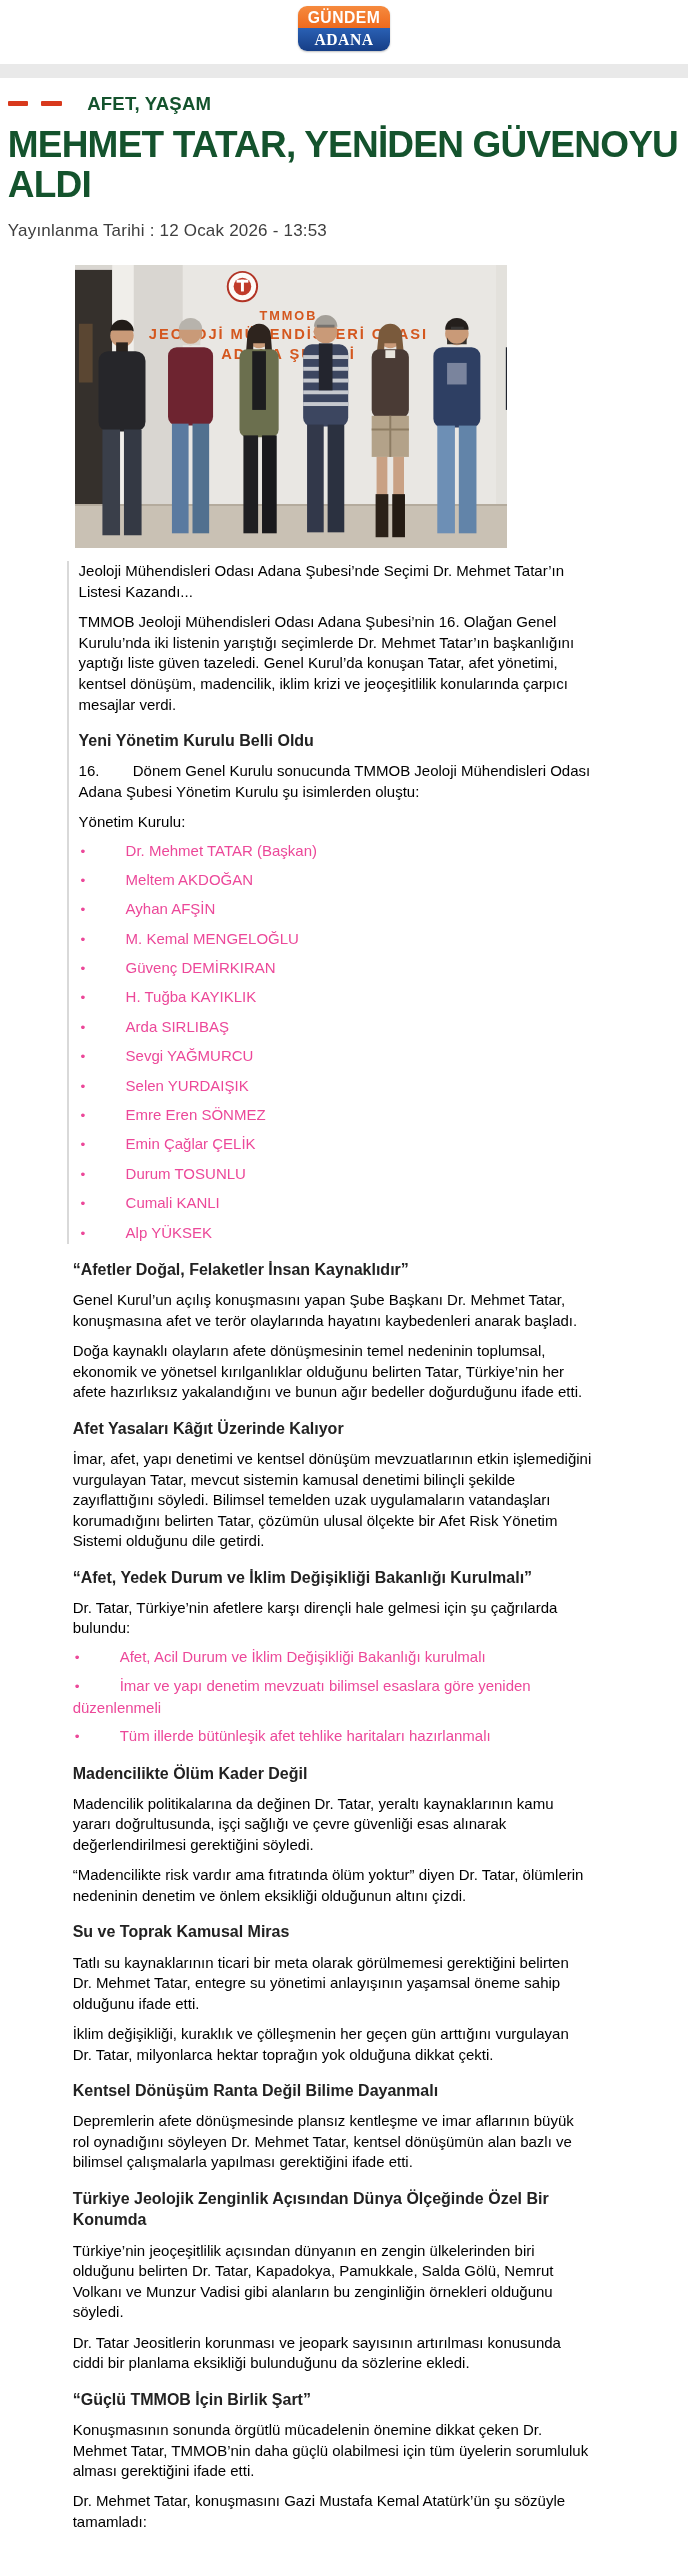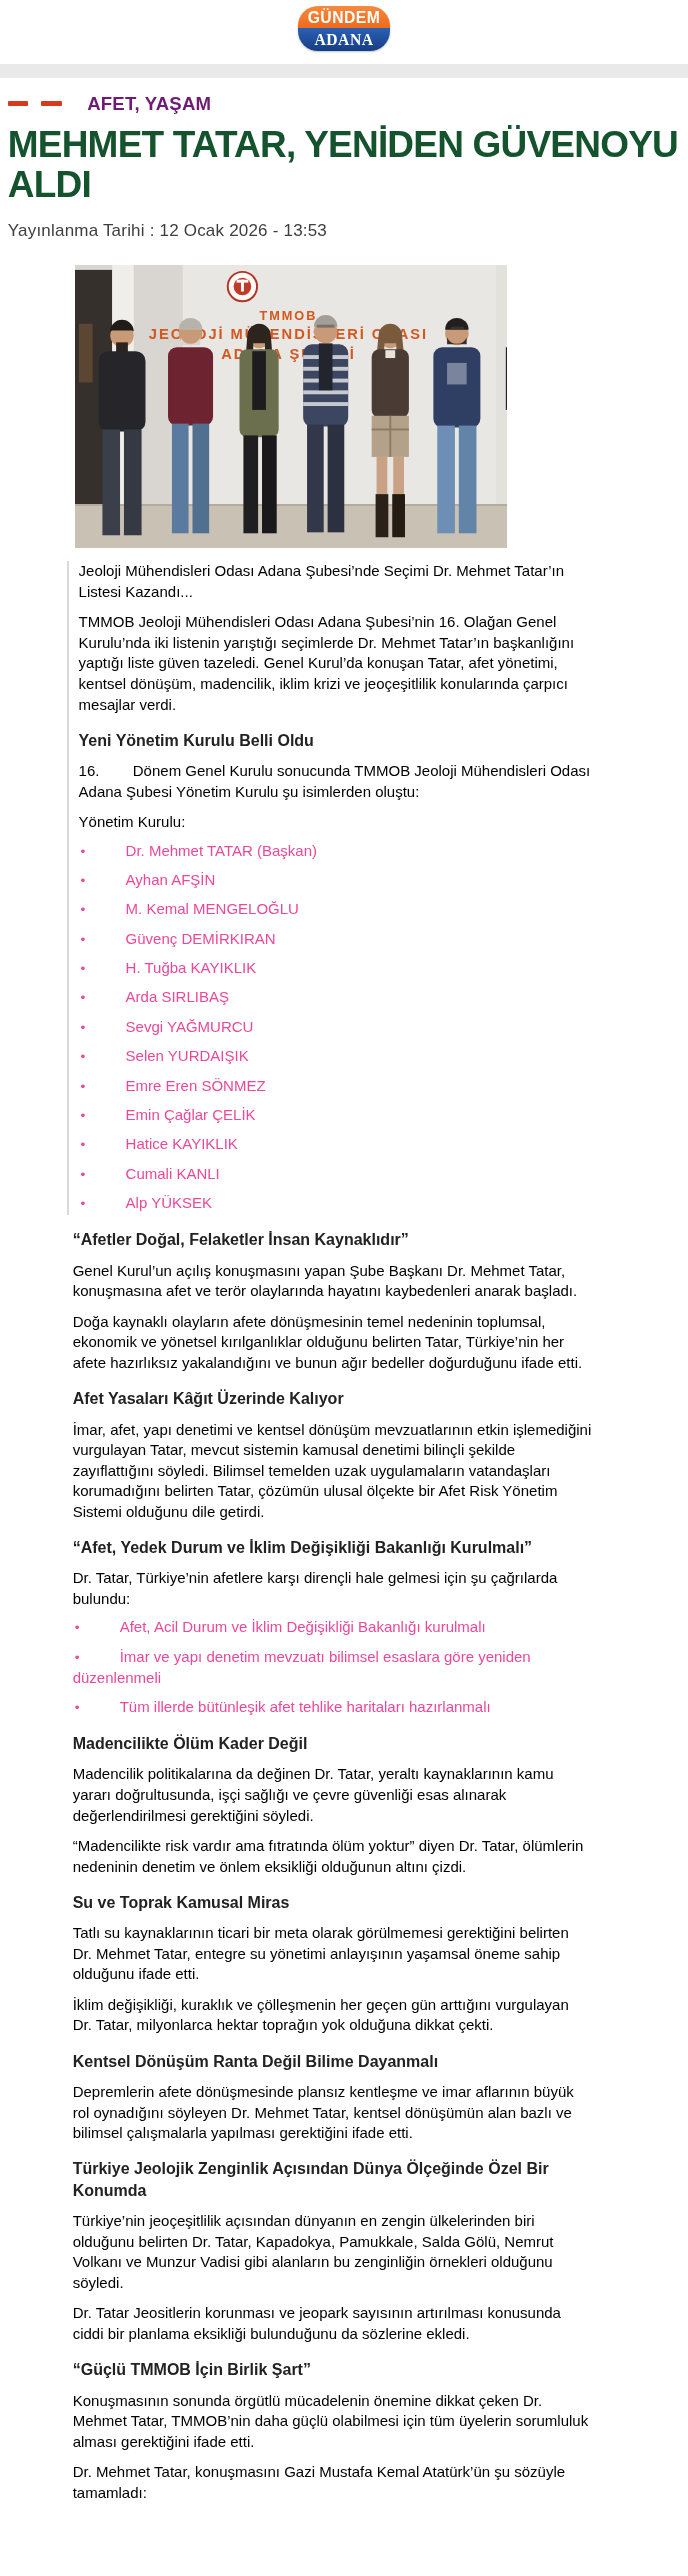--- a/index.html
+++ b/index.html
@@ -1,30 +1,30 @@
 <!DOCTYPE html>
 <html lang="tr"><head>
 <meta charset="utf-8">
 <style>
   html,body{margin:0;padding:0;background:#fff;}
   body{width:688px;font-family:"Liberation Sans",sans-serif;color:#4e4e4e;}
   
   .site-header{padding-top:5.9px;text-align:center;}
-  .logo{display:inline-block;border-radius:20px;overflow:hidden;box-shadow:0 1px 2px rgba(0,0,0,.25);}
+  .logo{display:inline-block;border-radius:9px;overflow:hidden;box-shadow:0 1px 2px rgba(0,0,0,.25);}
   .logo div{color:#fff;font-weight:bold;line-height:1;padding:3.9px 9.8px 2.9px;font-size:15.7px;letter-spacing:0.5px;}
   .logo-top{background:linear-gradient(#f68a3e,#ee6a1d);}
   .logo-bottom{background:linear-gradient(#2a60b4,#163e86);font-family:Liberation Serif, serif;}
   .topbar{height:14.7px;background:#e9e9e9;margin-top:8.8px;}
   
   .container{padding:15.7px 7.8px 0 7.8px;}
   .category-row{display:flex;align-items:center;height:19.6px;}
   .cat-dash{width:20.6px;height:4.9px;background:#d8391d;border-radius:1px;}
   .cat-dash.d1{margin-right:12.7px;}
   .cat-dash.d2{margin-right:25.5px;}
-  .category-label{color:#701a75;font-weight:bold;font-size:18.6px;letter-spacing:0.2px;text-decoration:none;}
+  .category-label{color:#14532d;font-weight:bold;font-size:18.6px;letter-spacing:0.2px;text-decoration:none;}
   h1.headline{margin:11.7px 0 0;font-size:37px;line-height:40px;font-weight:800;color:#14532d;letter-spacing:-0.8px;}
   .pubdate{margin-top:15.7px;font-size:17px;color:#3e3e3e;letter-spacing:0.2px;}
   
   .article{margin-left:59px;width:525px;}
   .photo-wrap{margin:23.5px 0 0 7.8px;width:432px;height:283px;overflow:hidden;background:#84cc16;}
   
   .bq{border-left:2px solid #d9d9d9;padding-left:3.9px;margin-top:13.7px;}
   .bp{margin:9.8px 0 0 5.9px;font-size:15px;line-height:20.6px;color:#000000;}
   .bq .bp:first-child{margin-top:0;}
   .bh{margin:14.7px 0 0 5.9px;font-size:16px;line-height:21.5px;font-weight:bold;color:#222;}
@@ -170,30 +170,31 @@
       </svg>
     </div>
 
     <div class="bq">
       <p class="bp">Jeoloji Mühendisleri Odası Adana Şubesi’nde Seçimi Dr. Mehmet Tatar’ın Listesi Kazandı...</p>
       <p class="bp">TMMOB Jeoloji Mühendisleri Odası Adana Şubesi’nin 16. Olağan Genel Kurulu’nda iki listenin yarıştığı seçimlerde Dr. Mehmet Tatar’ın başkanlığını yaptığı liste güven tazeledi. Genel Kurul’da konuşan Tatar, afet yönetimi, kentsel dönüşüm, madencilik, iklim krizi ve jeoçeşitlilik konularında çarpıcı mesajlar verdi.</p>
       <div class="bh">Yeni Yönetim Kurulu Belli Oldu</div>
       <p class="bp">16.&nbsp;&nbsp;&nbsp;&nbsp;&nbsp;&nbsp;&nbsp;&nbsp;Dönem Genel Kurulu sonucunda TMMOB Jeoloji Mühendisleri Odası Adana Şubesi Yönetim Kurulu şu isimlerden oluştu:</p>
       <p class="bp">Yönetim Kurulu:</p>
       <div class="li"><span class="bullet">•</span><span>Dr. Mehmet TATAR (Başkan)</span></div>
+      <div class="li"><span class="bullet">•</span><span>Meltem AKDOĞAN</span></div>
       <div class="li"><span class="bullet">•</span><span>Ayhan AFŞİN</span></div>
       <div class="li"><span class="bullet">•</span><span>M. Kemal MENGELOĞLU</span></div>
       <div class="li"><span class="bullet">•</span><span>Güvenç DEMİRKIRAN</span></div>
       <div class="li"><span class="bullet">•</span><span>H. Tuğba KAYIKLIK</span></div>
       <div class="li"><span class="bullet">•</span><span>Arda SIRLIBAŞ</span></div>
       <div class="li"><span class="bullet">•</span><span>Sevgi YAĞMURCU</span></div>
       <div class="li"><span class="bullet">•</span><span>Selen YURDAIŞIK</span></div>
       <div class="li"><span class="bullet">•</span><span>Emre Eren SÖNMEZ</span></div>
       <div class="li"><span class="bullet">•</span><span>Emin Çağlar ÇELİK</span></div>
-      <div class="li"><span class="bullet">•</span><span>Hatice KAYIKLIK</span></div>
+      <div class="li"><span class="bullet">•</span><span>Durum TOSUNLU</span></div>
       <div class="li"><span class="bullet">•</span><span>Cumali KANLI</span></div>
       <div class="li"><span class="bullet">•</span><span>Alp YÜKSEK</span></div>
     </div>
 
     <div class="bh">“Afetler Doğal, Felaketler İnsan Kaynaklıdır”</div>
     <p class="bp">Genel Kurul’un açılış konuşmasını yapan Şube Başkanı Dr. Mehmet Tatar, konuşmasına afet ve terör olaylarında hayatını kaybedenleri anarak başladı.</p>
     <p class="bp">Doğa kaynaklı olayların afete dönüşmesinin temel nedeninin toplumsal, ekonomik ve yönetsel kırılganlıklar olduğunu belirten Tatar, Türkiye’nin her afete hazırlıksız yakalandığını ve bunun ağır bedeller doğurduğunu ifade etti.</p>
     <div class="bh">Afet Yasaları Kâğıt Üzerinde Kalıyor</div>
     <p class="bp">İmar, afet, yapı denetimi ve kentsel dönüşüm mevzuatlarının etkin işlemediğini vurgulayan Tatar, mevcut sistemin kamusal denetimi bilinçli şekilde zayıflattığını söyledi. Bilimsel temelden uzak uygulamaların vatandaşları korumadığını belirten Tatar, çözümün ulusal ölçekte bir Afet Risk Yönetim Sistemi olduğunu dile getirdi.</p>
     <div class="bh">“Afet, Yedek Durum ve İklim Değişikliği Bakanlığı Kurulmalı”</div>

